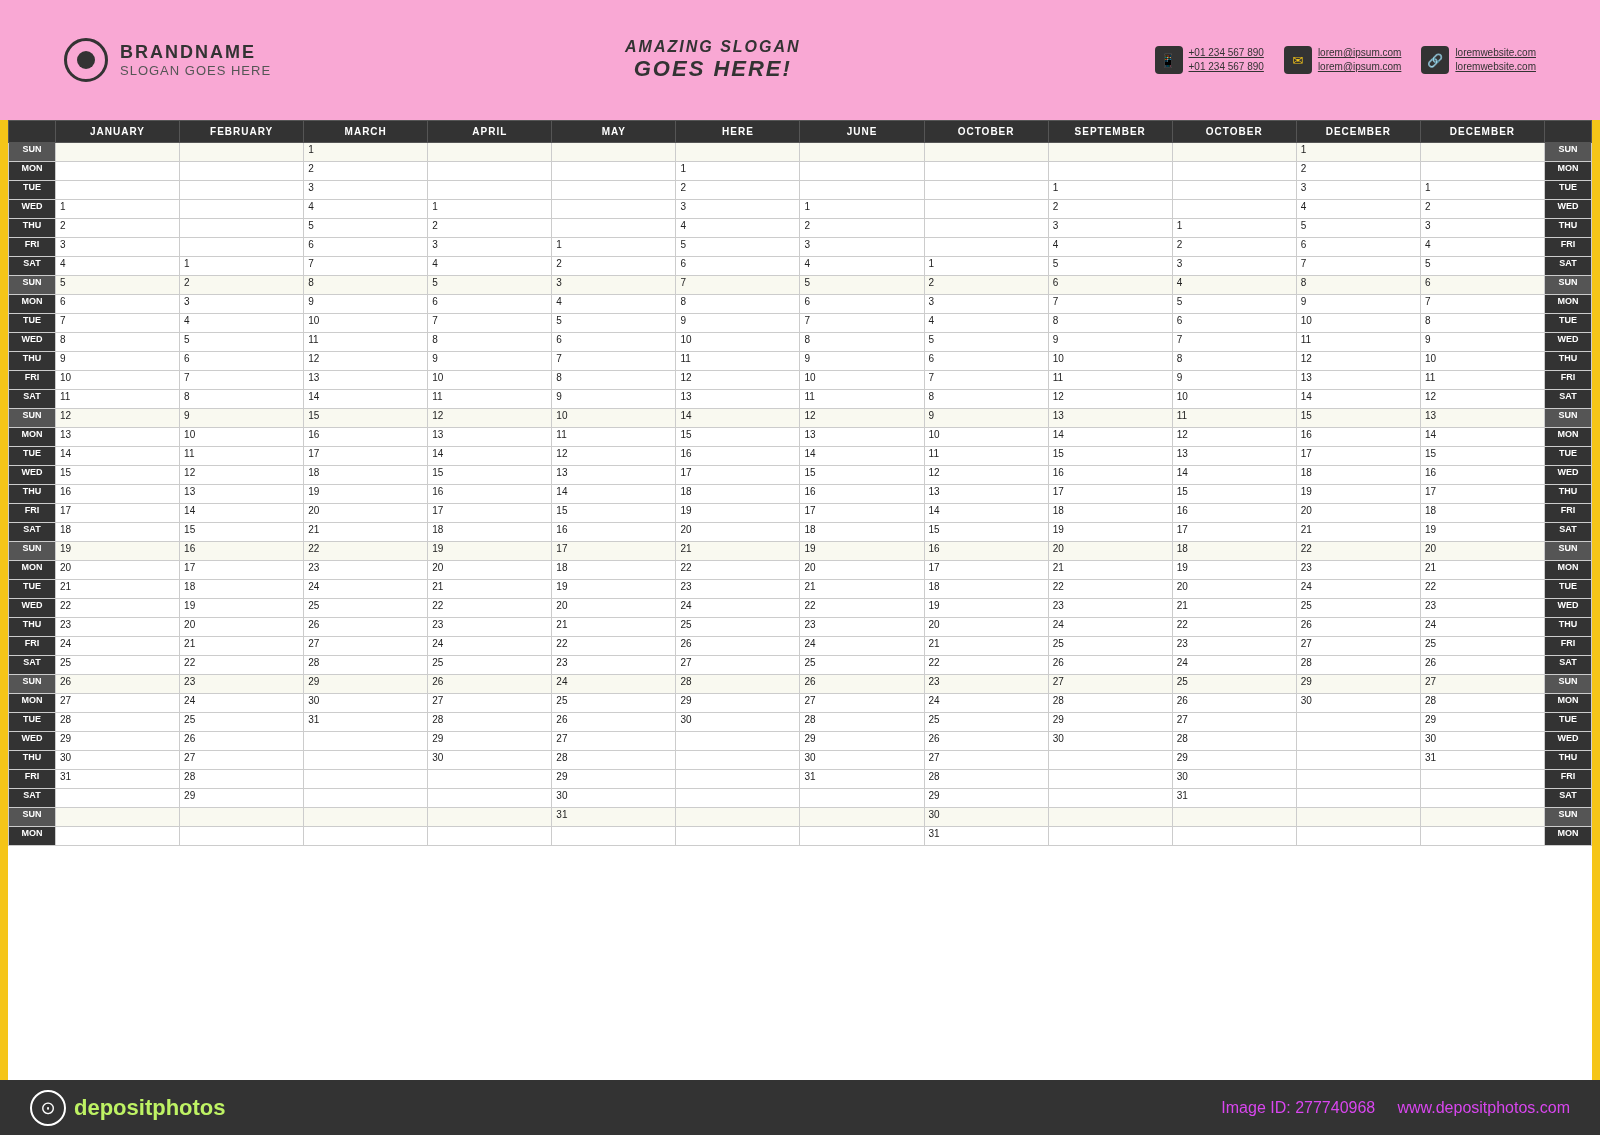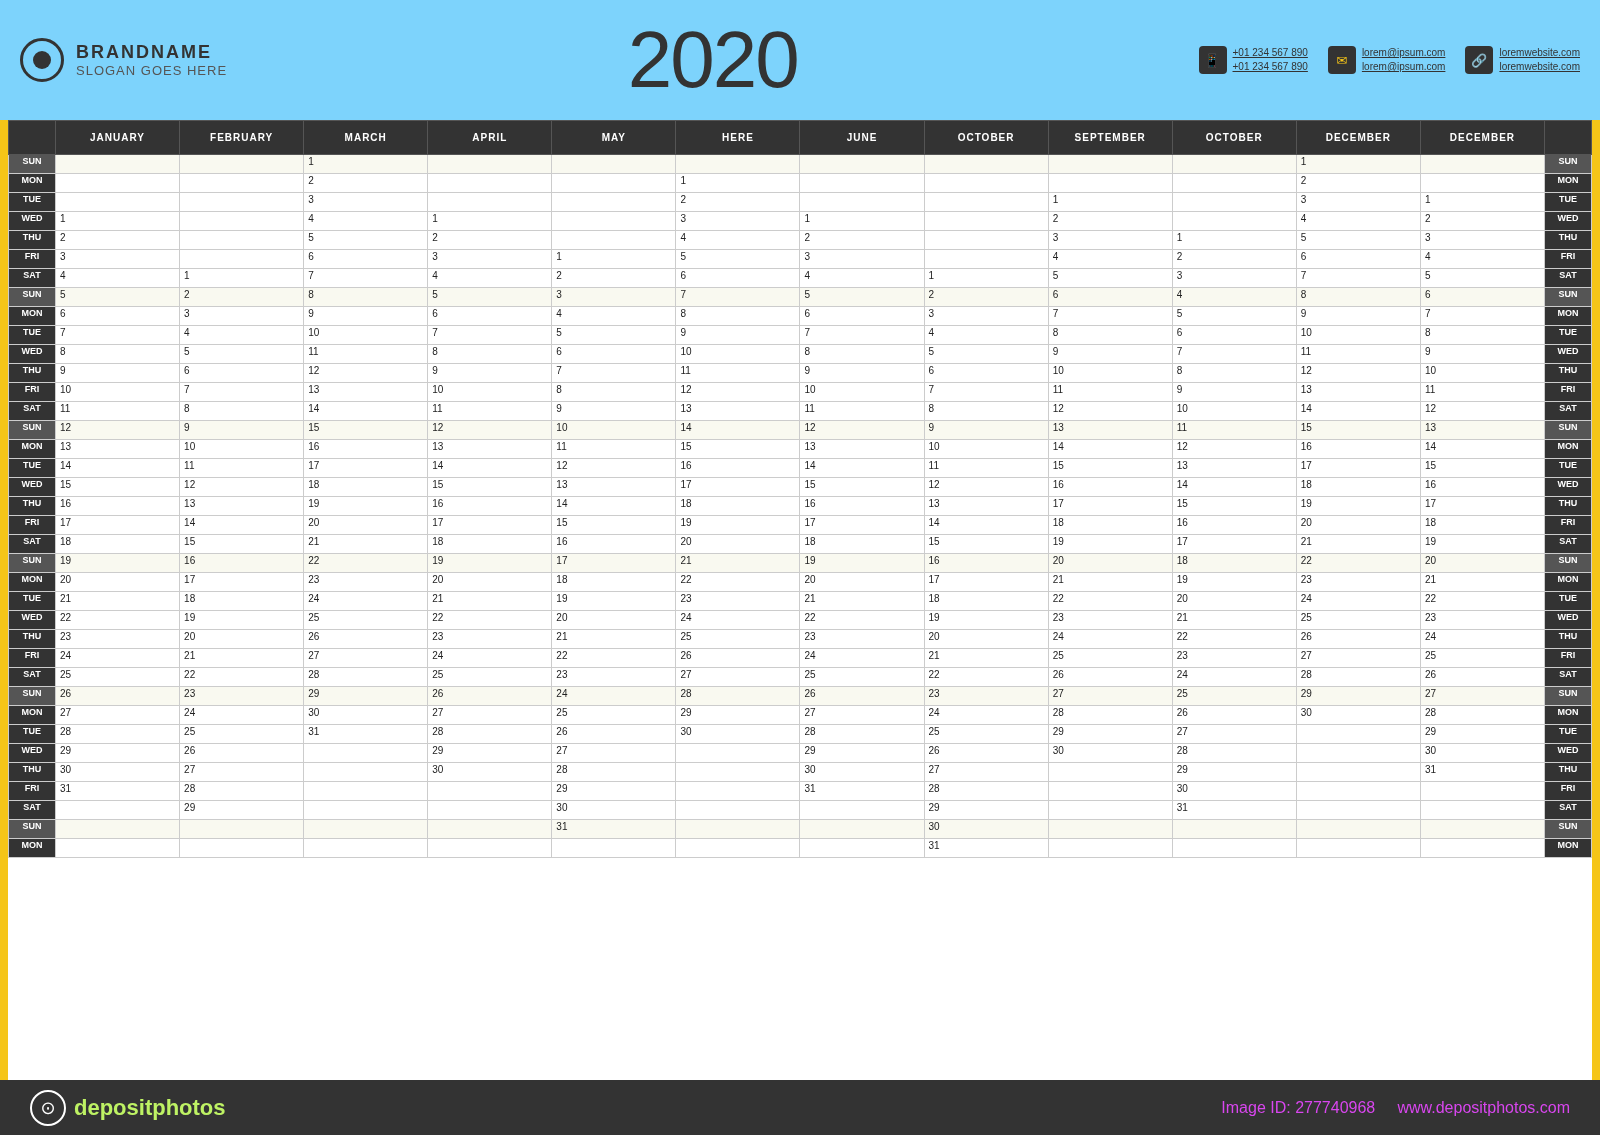--- a/index.html
+++ b/index.html
@@ -6,22 +6,22 @@
     body {
       width: 1600px;
       height: 1135px;
       background: #F5C518;
       font-family: Arial, sans-serif;
       overflow: hidden;
     }
 
     
     .header {
-      background: #7dd3fc;
-      padding: 18px 20px;
+      background: #f9a8d4;
+      padding: 18px 64px;
       display: flex;
       align-items: center;
       justify-content: space-between;
       height: 120px;
     }
     .brand-section {
       display: flex;
       align-items: center;
       gap: 12px;
     }
@@ -60,21 +60,21 @@
     table.cal {
       width: 100%;
       border-collapse: collapse;
       font-size: 11px;
     }
 
     table.cal th {
       background: #333;
       color: white;
       text-align: center;
-      padding: 11px 2px;
+      padding: 5px 2px;
       font-size: 10px;
       font-weight: 700;
       letter-spacing: 1px;
       border: 1px solid #555;
     }
 
     table.cal th.day-header {
       background: #333;
       color: white;
       width: 36px;
@@ -159,22 +159,25 @@
     <div class="brand-section">
       <div class="brand-logo">
         <div class="brand-logo-inner"></div>
       </div>
       <div class="brand-text">
         <span class="brand-name">BRANDNAME</span>
         <span class="brand-sub">SLOGAN GOES HERE</span>
       </div>
     </div>
 
-
-    <div class="year-section">2020</div>
+    <div class="slogan-section">
+      <div class="slogan-line1">AMAZING SLOGAN</div>
+      <div class="slogan-line2">GOES HERE!</div>
+    </div>
+
 
     <div class="contact-section">
       <div class="contact-item">
         <div class="contact-icon">📱</div>
         <div class="contact-text">+01 234 567 890<br>+01 234 567 890</div>
       </div>
       <div class="contact-item">
         <div class="contact-icon">✉</div>
         <div class="contact-text">lorem@ipsum.com<br>lorem@ipsum.com</div>
       </div>

